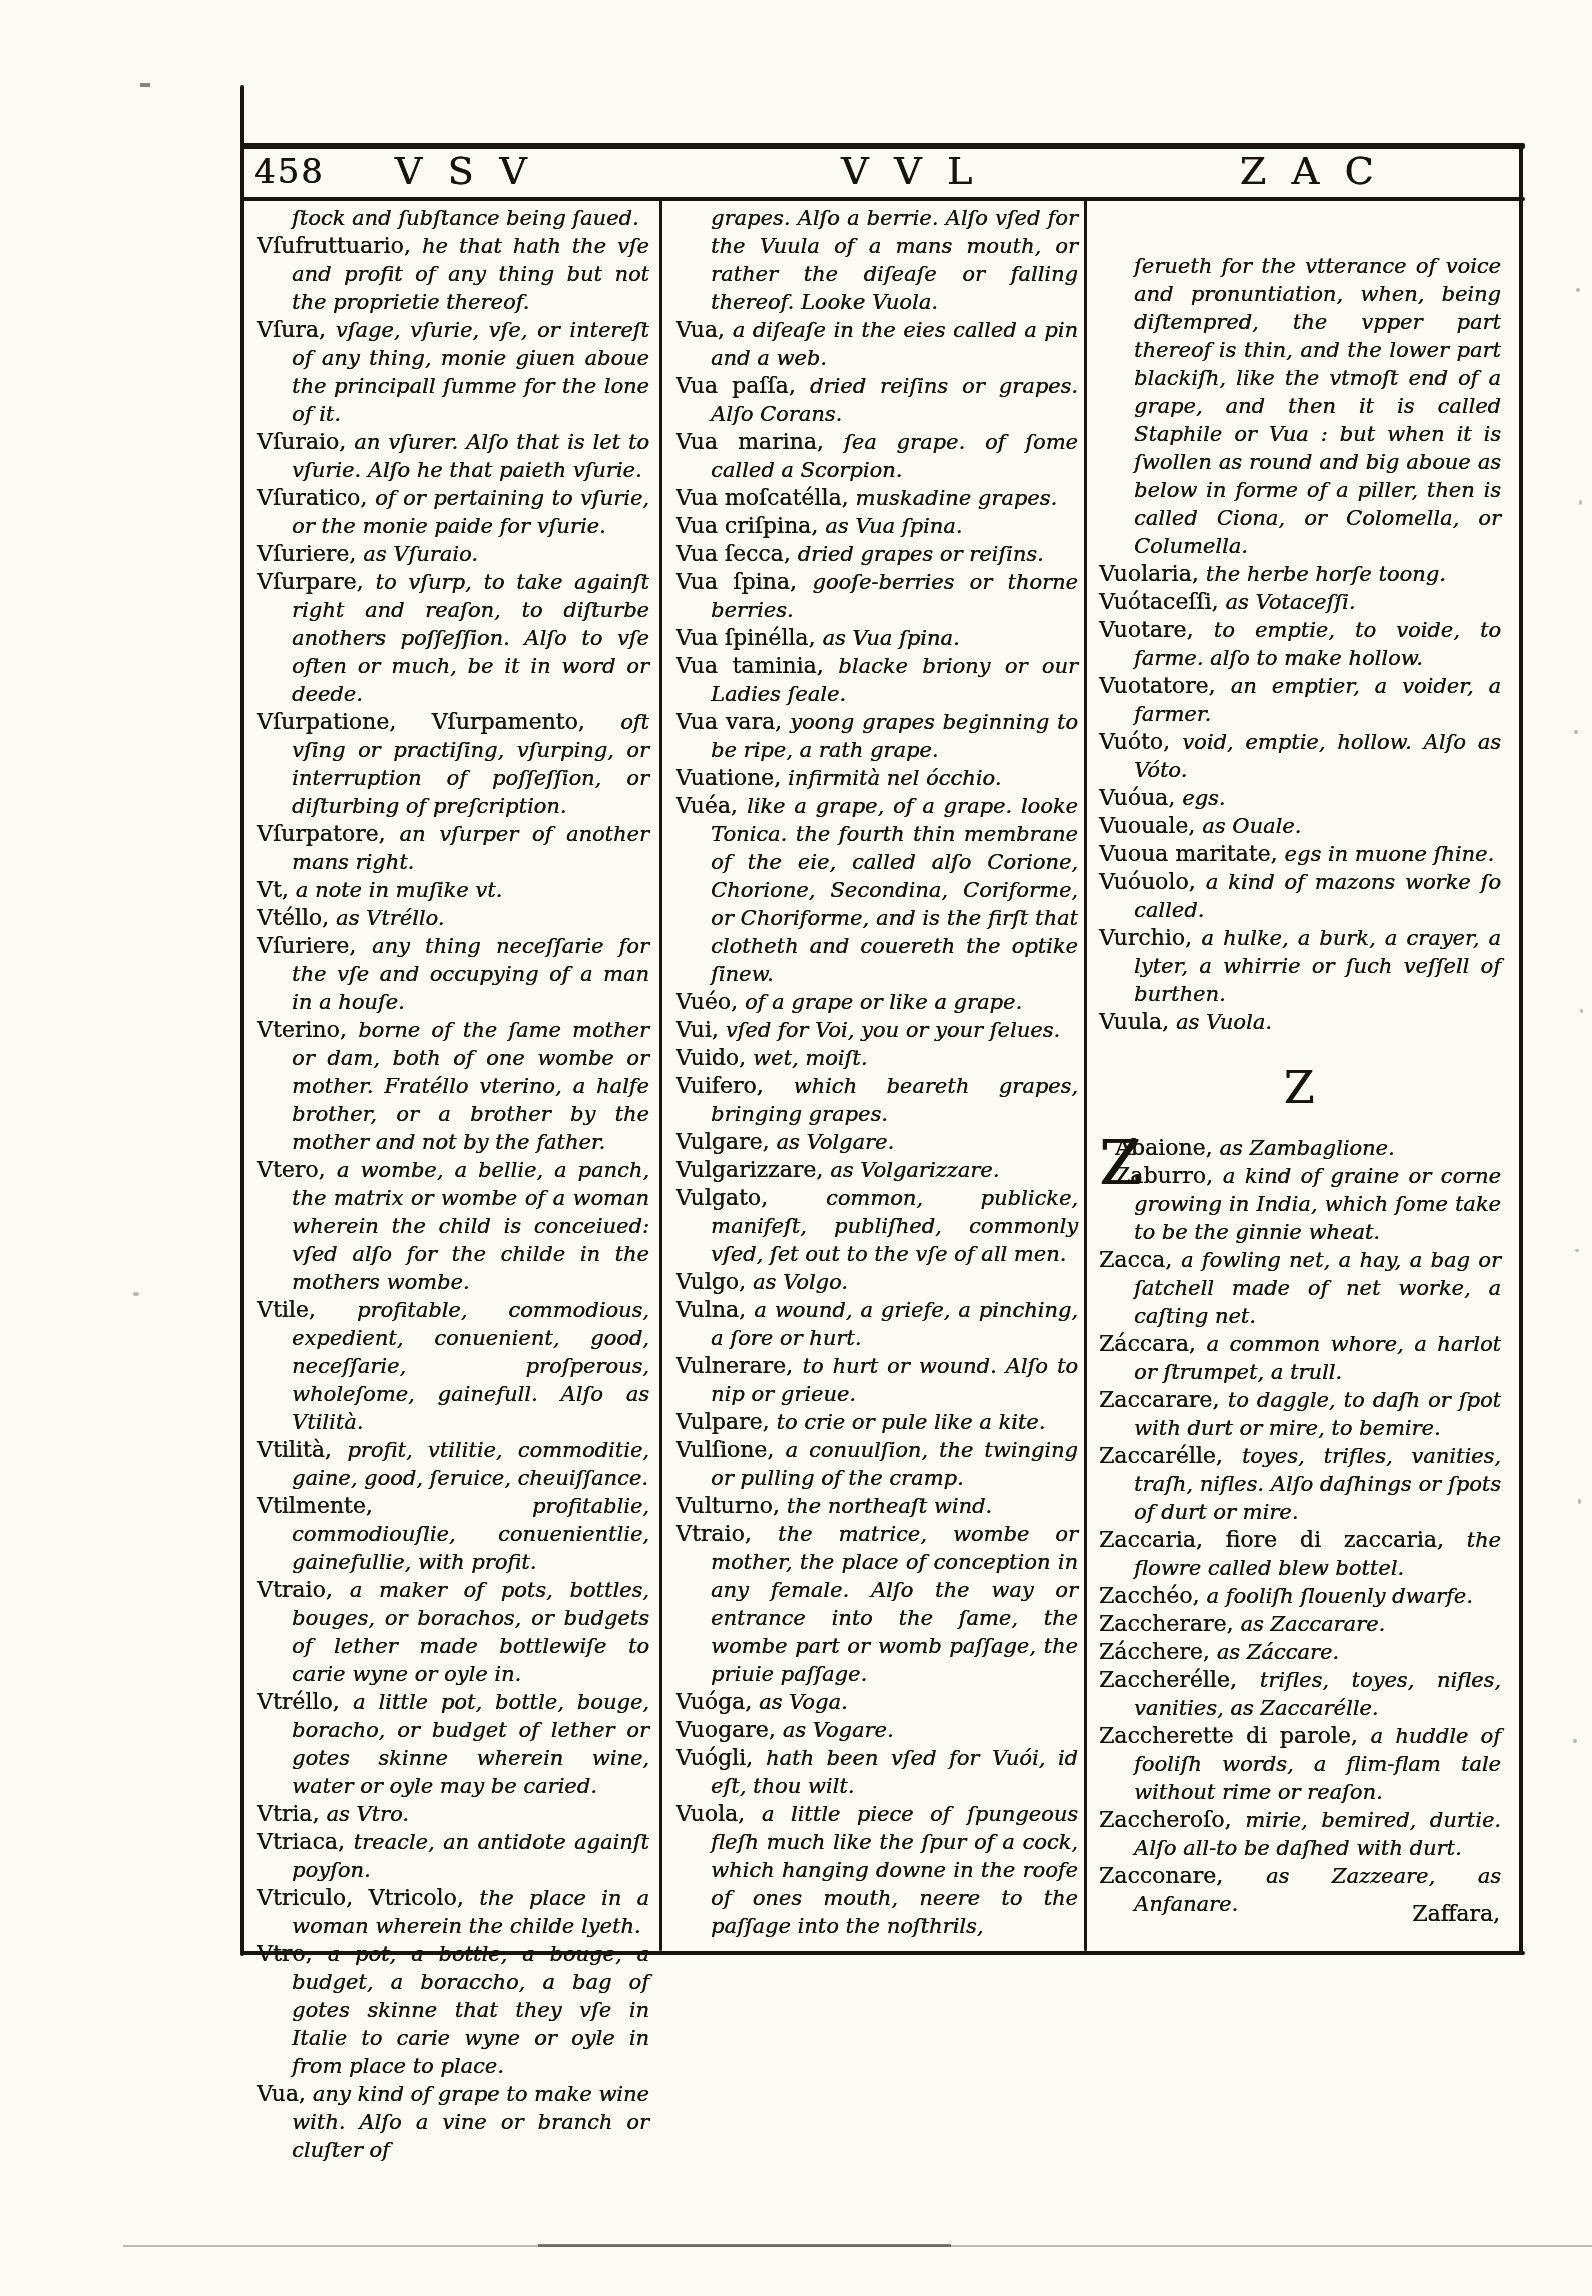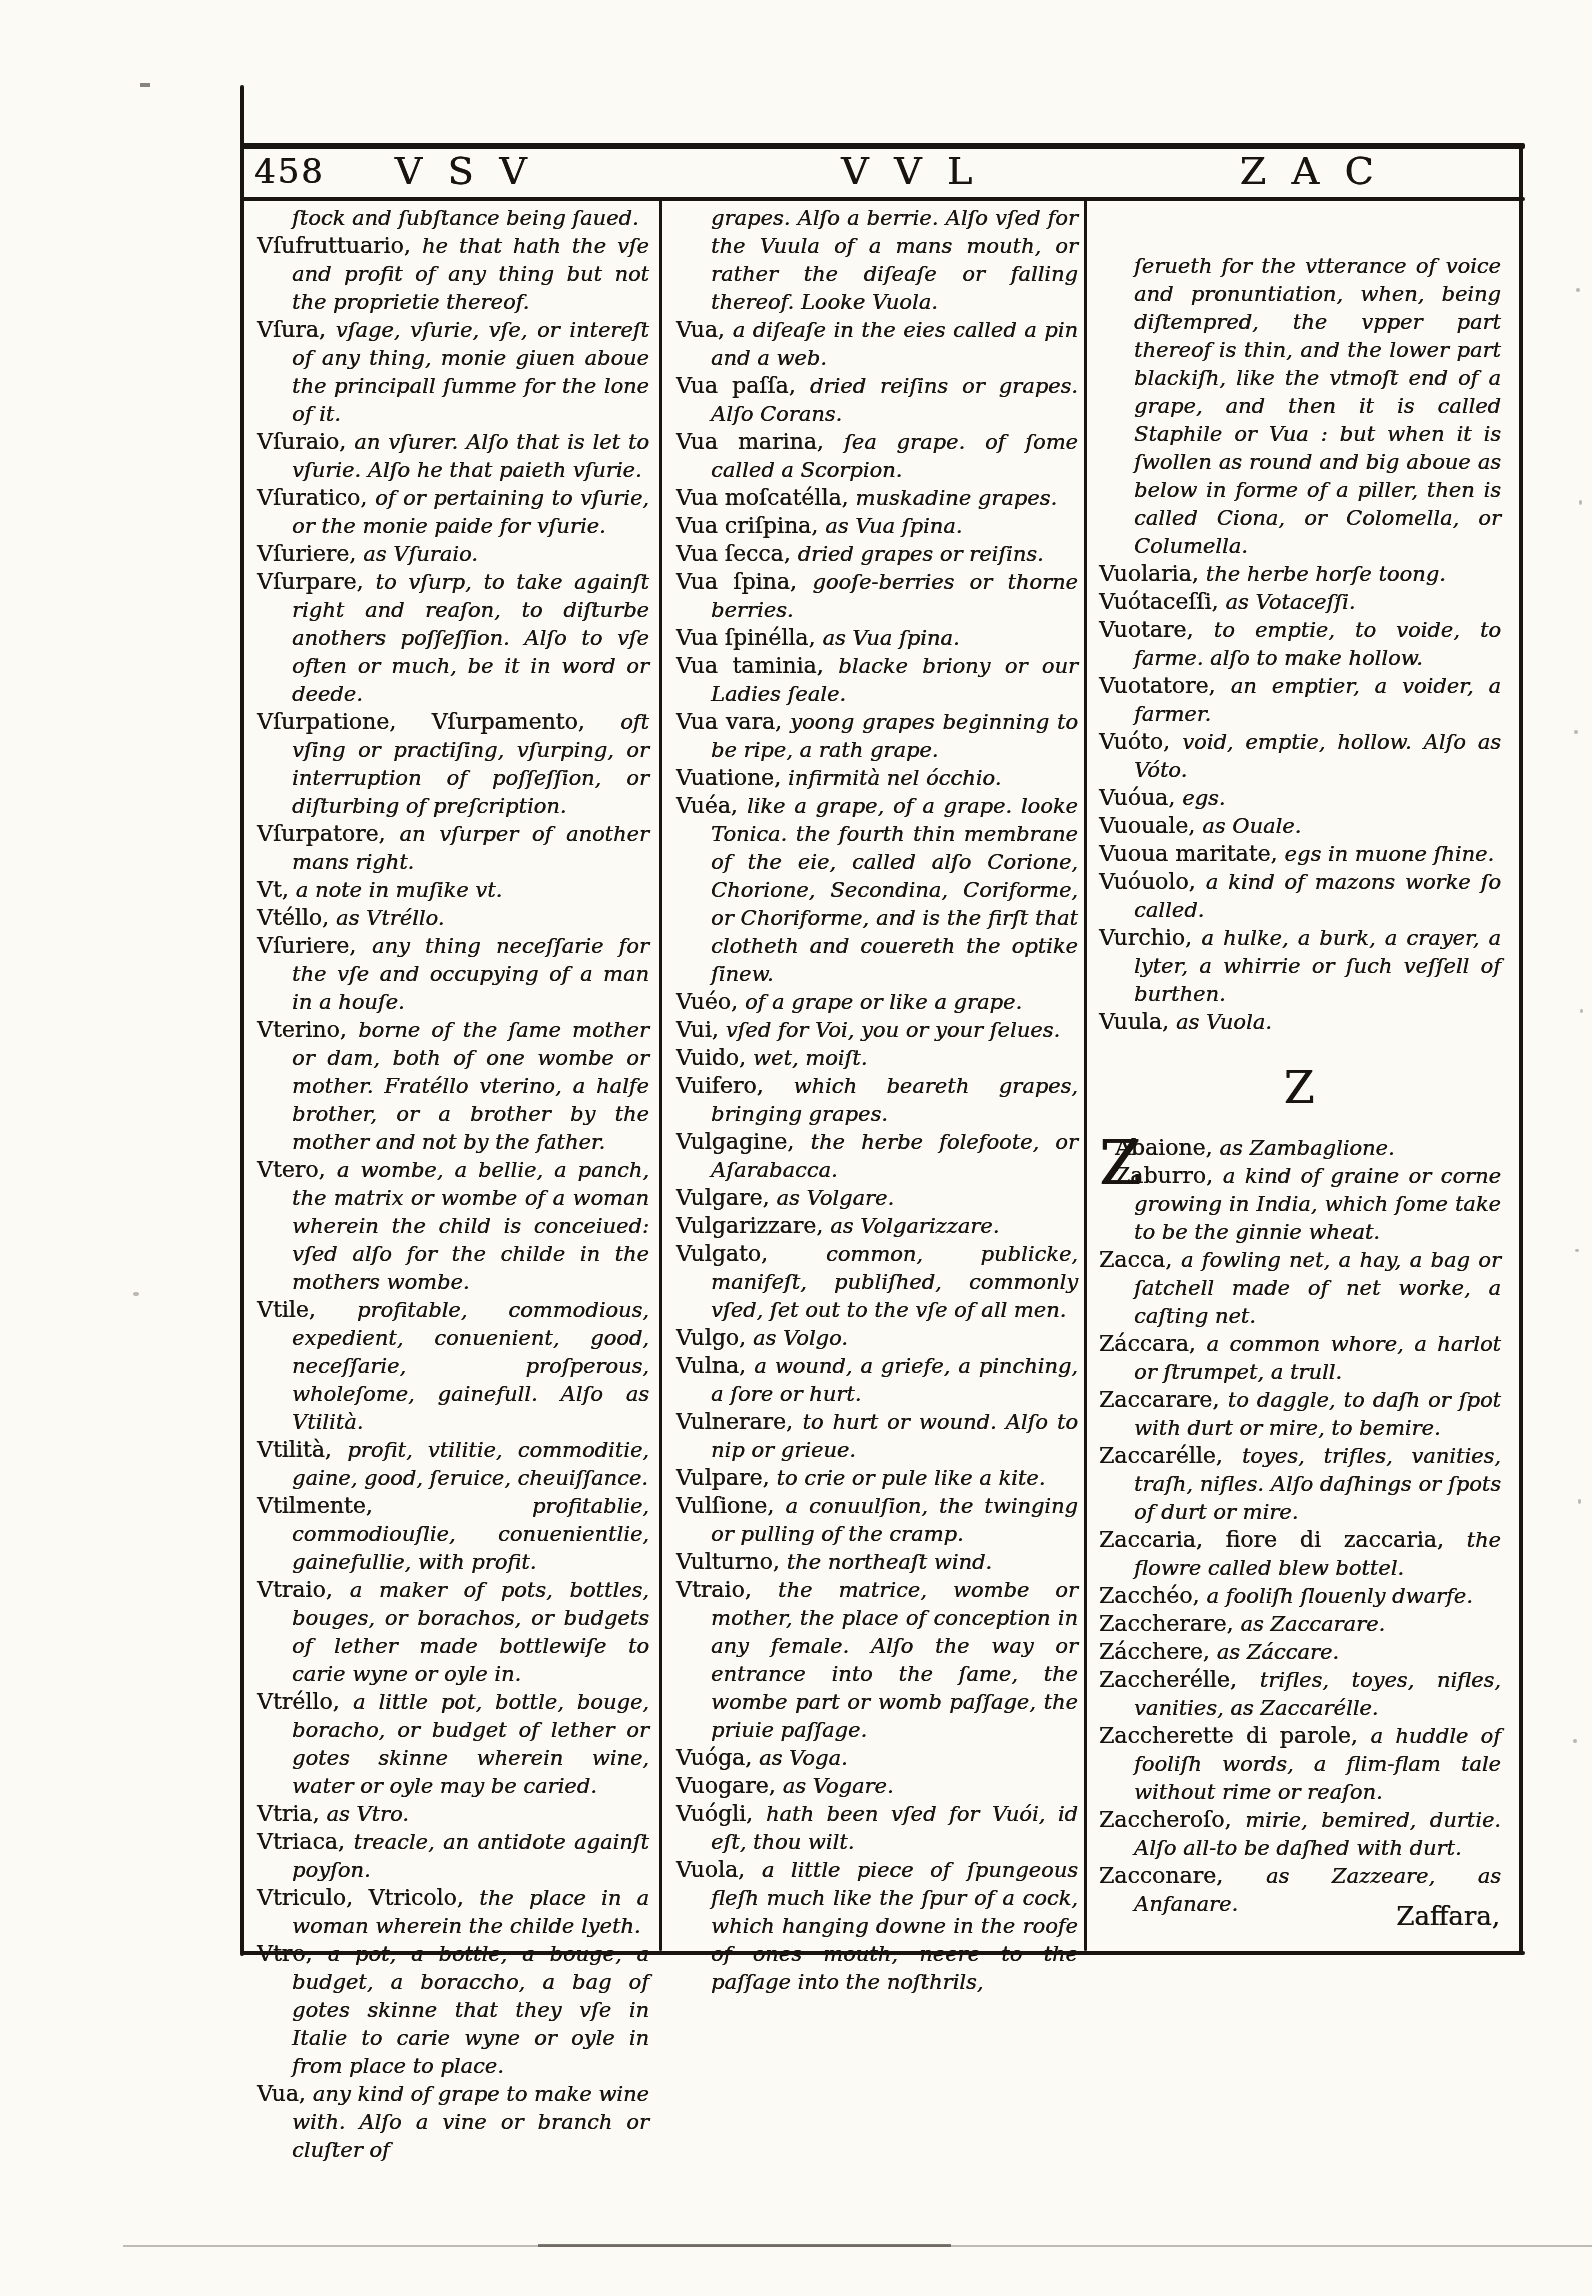--- a/index.html
+++ b/index.html
@@ -46,21 +46,21 @@
     text-align:center;font-style:normal;font-size:44px;line-height:46px;
     margin:29px 0 23px 0;letter-spacing:1.9px;
     text-shadow:0.4px 0.4px 0 currentColor;
   }
   .dropcap{
     float:left;font-style:normal;font-size:61px;line-height:52px;
     padding:2.9px 8.6px 0 0;text-shadow:0.4px 0.4px 0 currentColor;
   }
   #catchword{
     position:absolute;left:1239px;top:1901px;width:261px;text-align:right;
-    font-size:26px;text-shadow:0.3px 0.3px 0 currentColor;
+    font-size:22px;text-shadow:0.3px 0.3px 0 currentColor;
   }
 
   .speck{position:absolute;background:#6b655c;border-radius:50%;opacity:.45;}
   #scan-line{position:absolute;left:123px;top:2245px;width:1470px;height:1.9px;background:#8a867e;opacity:.55;}
   #scan-line-dark{position:absolute;left:538px;top:2244px;width:413px;height:2.9px;background:#55504a;opacity:.75;}
   #corner-tick{position:absolute;left:140px;top:83px;width:9.6px;height:3.8px;background:#55504a;opacity:.7;}
 </style>
 </head>
 <body>
 
@@ -114,21 +114,20 @@
     <p class="entry"><span class="hw">Vua ſpina, </span><span class="def">gooſe-berries or thorne berries.</span></p>
     <p class="entry"><span class="hw">Vua ſpinélla, </span><span class="def">as Vua ſpina.</span></p>
     <p class="entry"><span class="hw">Vua taminia, </span><span class="def">blacke briony or our Ladies ſeale.</span></p>
     <p class="entry"><span class="hw">Vua vara, </span><span class="def">yoong grapes beginning to be ripe, a rath grape.</span></p>
     <p class="entry"><span class="hw">Vuatione, </span><span class="def">infirmità nel ócchio.</span></p>
     <p class="entry"><span class="hw">Vuéa, </span><span class="def">like a grape, of a grape. looke Tonica. the fourth thin membrane of the eie, called alſo Corione, Chorione, Secondina, Coriforme, or Choriforme, and is the firſt that clotheth and couereth the optike ſinew.</span></p>
     <p class="entry"><span class="hw">Vuéo, </span><span class="def">of a grape or like a grape.</span></p>
     <p class="entry"><span class="hw">Vui, </span><span class="def">vſed for Voi, you or your ſelues.</span></p>
     <p class="entry"><span class="hw">Vuido, </span><span class="def">wet, moiſt.</span></p>
     <p class="entry"><span class="hw">Vuifero, </span><span class="def">which beareth grapes, bringing grapes.</span></p>
-    <p class="entry"><span class="hw">Vulgagine, </span><span class="def">the herbe folefoote, or Aſarabacca.</span></p>
     <p class="entry"><span class="hw">Vulgare, </span><span class="def">as Volgare.</span></p>
     <p class="entry"><span class="hw">Vulgarizzare, </span><span class="def">as Volgarizzare.</span></p>
     <p class="entry"><span class="hw">Vulgato, </span><span class="def">common, publicke, manifeſt, publiſhed, commonly vſed, ſet out to the vſe of all men.</span></p>
     <p class="entry"><span class="hw">Vulgo, </span><span class="def">as Volgo.</span></p>
     <p class="entry"><span class="hw">Vulna, </span><span class="def">a wound, a griefe, a pinching, a ſore or hurt.</span></p>
     <p class="entry"><span class="hw">Vulnerare, </span><span class="def">to hurt or wound. Alſo to nip or grieue.</span></p>
     <p class="entry"><span class="hw">Vulpare, </span><span class="def">to crie or pule like a kite.</span></p>
     <p class="entry"><span class="hw">Vulſione, </span><span class="def">a conuulſion, the twinging or pulling of the cramp.</span></p>
     <p class="entry"><span class="hw">Vulturno, </span><span class="def">the northeaſt wind.</span></p>
     <p class="entry"><span class="hw">Vtraio, </span><span class="def">the matrice, wombe or mother, the place of conception in any female. Alſo the way or entrance into the ſame, the wombe part or womb paſſage, the priuie paſſage.</span></p>

